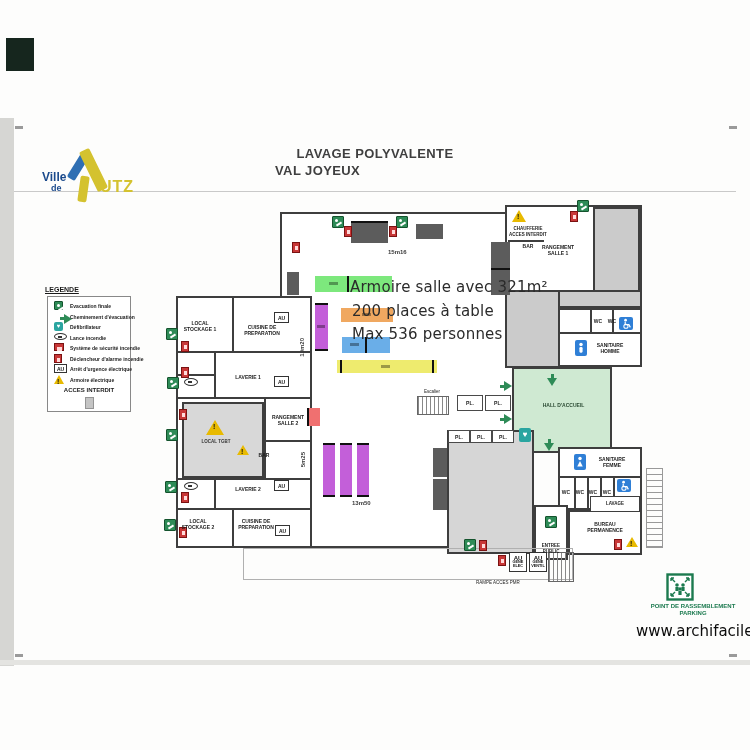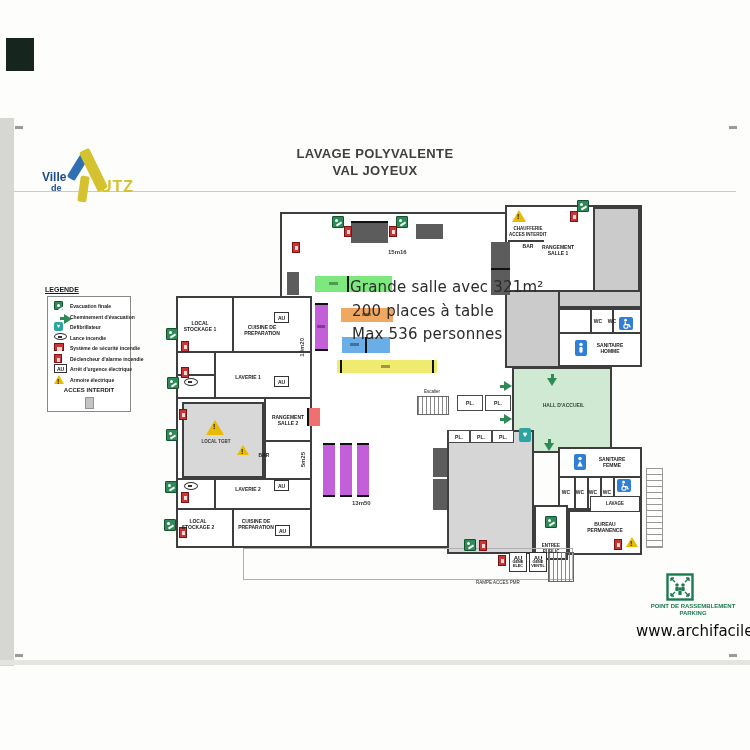--- a/index.html
+++ b/index.html
@@ -53,21 +53,21 @@
 
   <div class="a" style="left:6px;top:38px;width:28px;height:33px;background:#16261e"></div>
   <div class="a" style="left:0;top:118px;width:14px;height:548px;background:#d6d6d3"></div>
   <div class="a" style="left:0;top:660px;width:750px;height:5px;background:#e4e4e1"></div>
   <div class="a" style="left:15px;top:126px;width:8px;height:3px;background:#9a9a9a"></div>
   <div class="a" style="left:729px;top:126px;width:8px;height:3px;background:#9a9a9a"></div>
   <div class="a" style="left:15px;top:654px;width:8px;height:3px;background:#9a9a9a"></div>
   <div class="a" style="left:729px;top:654px;width:8px;height:3px;background:#9a9a9a"></div>
 
   <div class="a" style="left:275px;top:146px;width:200px;text-align:center;font-size:13px;font-weight:bold;color:#3f3f3f;letter-spacing:.4px">LAVAGE POLYVALENTE</div>
-  <div class="a" style="left:275px;top:163px;width:200px;text-align:center;font-size:13px;font-weight:bold;color:#3f3f3f;letter-spacing:.4px">VAL JOYEUX</div>
+  <div class="a" style="left:275px;top:163px;width:200px;text-align:left;font-size:13px;font-weight:bold;color:#3f3f3f;letter-spacing:.4px">VAL JOYEUX</div>
   <div class="a" style="left:14px;top:191px;width:722px;height:1px;background:#c9c9c9"></div>
 
   <div class="a" style="left:42px;top:148px;width:110px;height:72px">
     <div class="a" style="left:0;top:22px;font-size:12px;font-weight:bold;color:var(--logo_blue)">Ville</div>
     <div class="a" style="left:9px;top:35px;font-size:9px;font-weight:bold;color:var(--logo_blue)">de</div>
     <div class="a" style="left:32px;top:3px;width:9px;height:30px;background:#2f6fb3;transform:rotate(32deg);border-radius:2px"></div>
     <div class="a" style="left:46px;top:0;width:11px;height:44px;background:var(--logo_yellow);transform:rotate(-26deg);border-radius:2px"></div>
     <div class="a" style="left:37px;top:28px;width:9px;height:26px;background:var(--logo_yellow);transform:rotate(8deg);border-radius:2px"></div>
     <div class="a" style="left:58px;top:30px;font-size:16px;font-weight:bold;color:var(--logo_yellow);letter-spacing:1px">UTZ</div>
   </div>
@@ -308,21 +308,21 @@
   <div class="lbl" style="left:592px;top:501px;width:46px;font-size:4.5px">LAVAGE</div>
   <div class="lbl" style="left:580px;top:521px;width:50px">BUREAU PERMANENCE</div>
   <div class="lbl" style="left:536px;top:543px;width:30px;font-size:4.5px">ENTREE PUBLIC</div>
   <div class="lbl" style="left:474px;top:580px;width:48px;font-size:4.5px;font-weight:400">RAMPE ACCES PMR</div>
 
   <div class="dim" style="left:388px;top:249px">15m16</div>
   <div class="dim vdim" style="left:299px;top:338px">10m20</div>
   <div class="dim vdim" style="left:300px;top:452px">5m25</div>
   <div class="dim" style="left:352px;top:500px">13m50</div>
 
-  <div class="bigtext" style="left:350px;top:278px">Grande salle avec 321m²</div>
+  <div class="bigtext" style="left:350px;top:278px">Armoire salle avec 321m²</div>
   <div class="bigtext" style="left:352px;top:302px">200 places à table</div>
   <div class="bigtext" style="left:352px;top:325px">Max 536 personnes</div>
 
   <div class="a" style="left:666px;top:573px;width:28px;height:28px">
     <svg width="28" height="28" viewBox="0 0 28 28">
       <rect x="1.5" y="1.5" width="25" height="25" fill="#fff" stroke="#1c7a4f" stroke-width="2.4"></rect>
       <path d="M5 5 l4 4 M5 5 h3 M5 5 v3" stroke="#1c7a4f" stroke-width="1.4" fill="none"></path>
       <path d="M23 5 l-4 4 M23 5 h-3 M23 5 v3" stroke="#1c7a4f" stroke-width="1.4" fill="none"></path>
       <path d="M5 23 l4 -4 M5 23 h3 M5 23 v-3" stroke="#1c7a4f" stroke-width="1.4" fill="none"></path>
       <path d="M23 23 l-4 -4 M23 23 h-3 M23 23 v-3" stroke="#1c7a4f" stroke-width="1.4" fill="none"></path>

